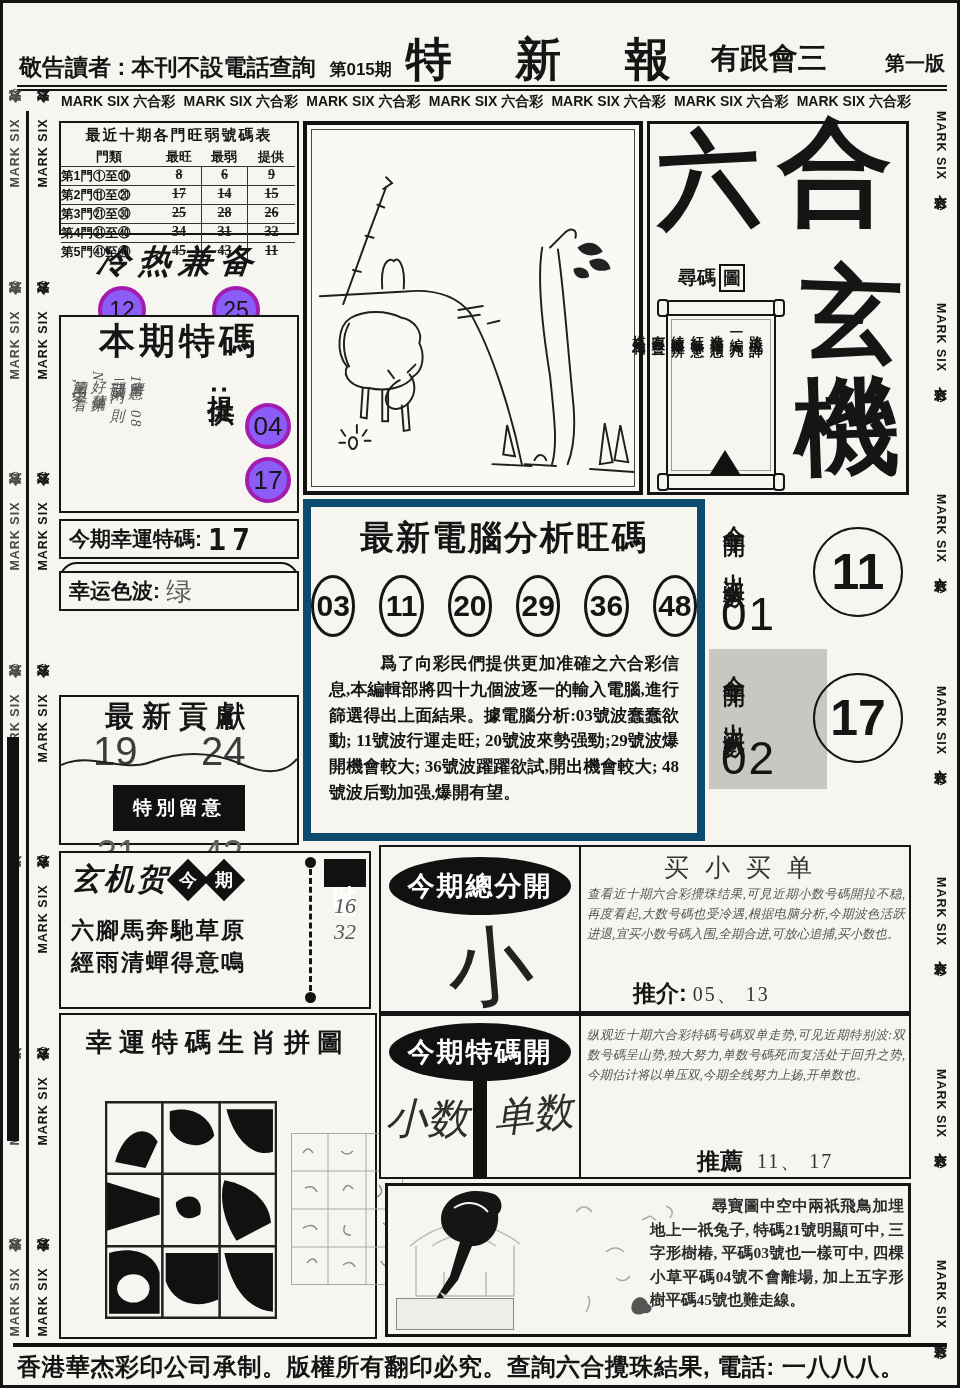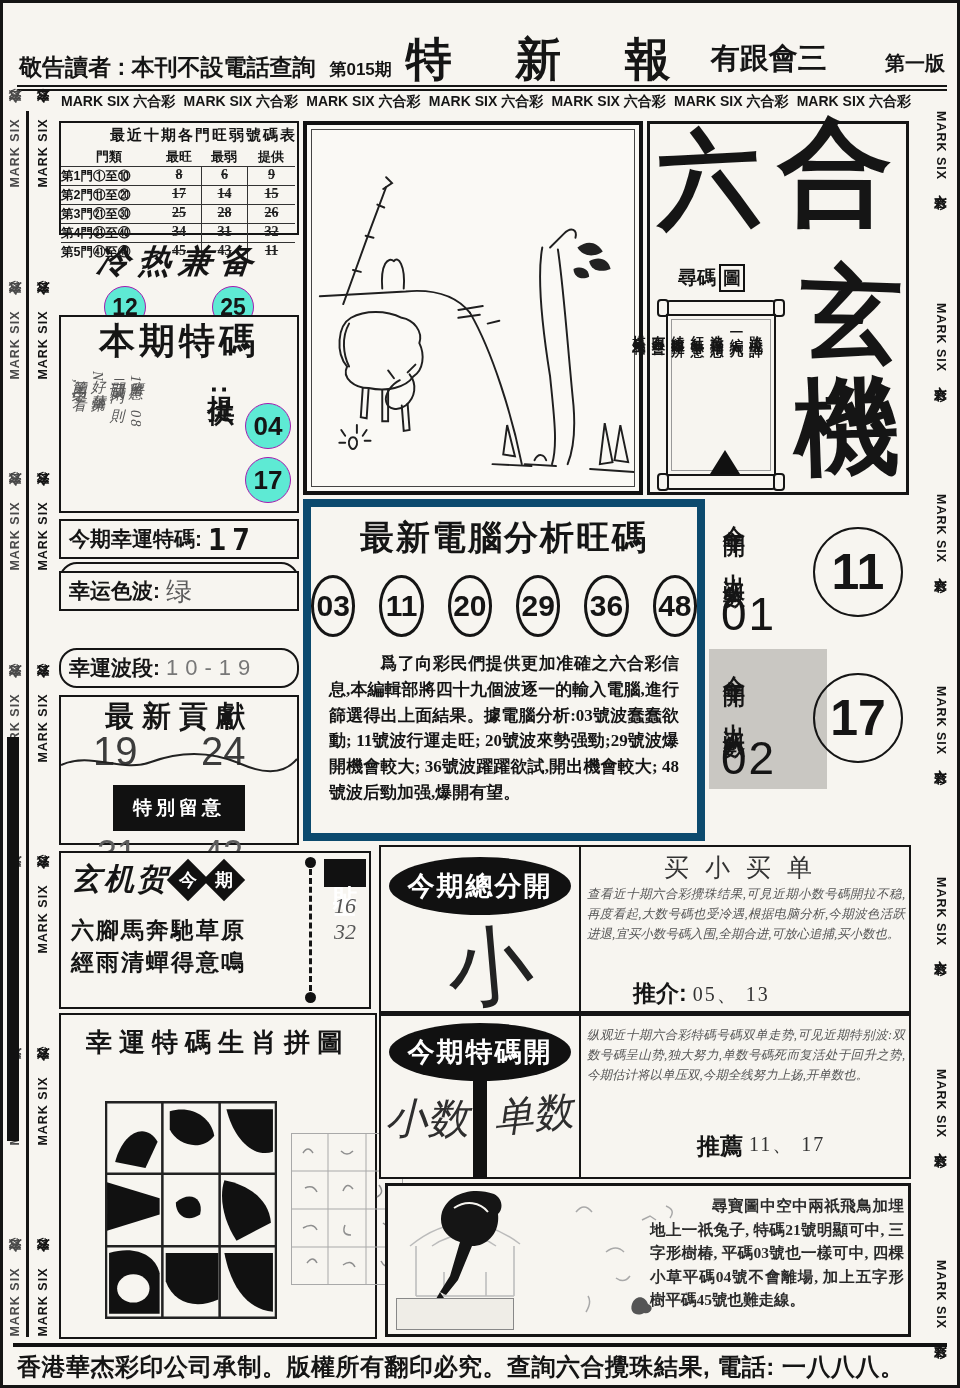--- a/index.html
+++ b/index.html
@@ -18,30 +18,30 @@
   .dbl{border-top:2px solid #151515;border-bottom:2px solid #151515;height:6px;}
   .banner{display:flex;justify-content:space-between;}
   .banner span{font-size:14px;font-weight:900;white-space:nowrap;}
   
   .rail{position:absolute;top:108px;bottom:48px;display:flex;flex-direction:column;
         justify-content:space-between;align-items:center;}
   .rail span{writing-mode:vertical-rl;text-orientation:mixed;font-size:12.5px;font-weight:900;
              letter-spacing:1px;white-space:nowrap;}
   .rail.flip span{transform:rotate(180deg);}
   
-  .hot-title{font-size:15px;font-weight:900;letter-spacing:2px;text-align:right;padding-top:3px;}
+  .hot-title{font-size:15px;font-weight:900;letter-spacing:2px;text-align:center;padding-top:3px;}
   .hot-grid{display:grid;grid-template-columns:96px 44px 46px 48px;margin-top:3px;}
   .hot-grid .h{font-size:13px;font-weight:900;text-align:center;}
   .hot-grid .g{font-size:12.5px;font-weight:700;border-top:1px solid #333;padding-top:1px;white-space:nowrap;}
   .hot-grid .v{font-size:14px;font-weight:600;font-family:"Liberation Serif",serif;text-align:center;
                border-top:1px solid #333;text-decoration:line-through;color:#222;}
   .hot-grid .vl{border-left:1px solid #333;}
   
-  .num-circle{width:40px;height:40px;border:1px solid #a21caf;border-radius:50%;display:flex;
-              align-items:center;justify-content:center;font-size:23px;font-weight:700;background:#5eead4;}
+  .num-circle{width:40px;height:40px;border:4px solid #a21caf;border-radius:50%;display:flex;
+              align-items:center;justify-content:center;font-size:23px;font-weight:400;background:#8b5cf6;}
   .an-circle{width:56px;height:56px;border:3px solid #151515;border-radius:50%;display:flex;
              align-items:center;justify-content:center;font-size:30px;font-weight:800;}
   
   .lucky-row{position:absolute;left:56px;width:240px;height:40px;border:2px solid #151515;
              display:flex;align-items:center;padding:0 8px;gap:6px;background:#f7f5f0;box-sizing:border-box;}
   .lucky-row .lab{font-size:21px;font-weight:900;white-space:nowrap;}
   .rounded{border-radius:18px;}
   .hand{font-family:"Liberation Serif",serif;font-style:italic;color:#555;}
   .oval{background:#111;border-radius:50%;display:flex;align-items:center;justify-content:center;
         color:#fff;font-weight:900;}
@@ -187,24 +187,20 @@
     <svg width="66" height="28" viewBox="0 0 80 34">
       <path d="M6,16 C4,10 10,5 15,9 L19,8 C30,3 47,3 58,7 C65,3 72,6 69,12 C73,14 72,19 67,19 L63,27 L59,27 L58,20 L47,22 L46,28 L42,28 L41,22 L28,22 L27,28 L23,28 L22,21 C14,21 8,20 6,16 Z" fill="#2a2a2a"></path>
       <path d="M67,11 C73,5 78,9 74,15" stroke="#2a2a2a" stroke-width="2" fill="none"></path>
       <path d="M32,8 L33,18 M39,7 L40,19 M50,8 L51,19" stroke="#f7f5f0" stroke-width="1.5"></path>
     </svg>
   </div>
   <div class="lucky-row" style="top:568px">
     <span class="lab">幸运色波:</span>
     <span style="font-size:26px;font-weight:500;color:#5a5a5a">绿</span>
   </div>
-  <div class="lucky-row rounded" style="top:645px">
-    <span class="lab">幸運波段:</span>
-    <span style="font-size:22px;color:#777;letter-spacing:7px">10-19</span>
-  </div>
 
   <div class="bx" style="left:56px;top:692px;width:240px;height:150px">
     <div style="text-align:center;font-size:29px;font-weight:900;letter-spacing:8px;font-family:'Liberation Serif',serif">最新貢獻</div>
     <div class="abs" style="left:0;top:32px;width:236px;height:46px">
       <span class="abs" style="left:32px;font-size:40px;font-weight:500;color:#3c3c3c">19</span>
       <span class="abs" style="left:140px;font-size:40px;font-weight:500;color:#3c3c3c">24</span>
       <svg class="abs" style="left:0;top:20px" width="236" height="26" viewBox="0 0 236 26">
         <path d="M0,16 C30,2 60,24 90,13 S150,2 180,15 S226,22 236,10" stroke="#222" stroke-width="2" fill="none"></path>
       </svg>
     </div>
@@ -386,21 +382,21 @@
       <div class="hand" style="text-align:center;font-size:25px;letter-spacing:16px;color:#333;font-style:normal">买小买单</div>
       <div class="hw-p">查看近十期六合彩攪珠结果,可見近期小数号碼開拉不稳,再度看起,大数号碼也受冷遇,根据电脑分析,今期波色活跃进退,宜买小数号碼入围,全期合进,可放心追捕,买小数也。</div>
       <div class="abs" style="left:46px;bottom:0;display:flex;align-items:baseline;gap:6px">
         <span style="font-size:23px;font-weight:900">推介:</span>
         <span style="font-size:20px;font-family:'Liberation Serif',serif;letter-spacing:2px;color:#333">05、 13</span>
       </div>
     </div>
 
     <div class="abs" style="left:206px;top:178px;width:318px;height:152px">
       <div class="hw-p">纵观近十期六合彩特碼号碼双单走势,可见近期特别波:双数号碼呈山势,独大努力,单数号碼死而复活处于回升之势,今期估计将以单压双,今期全线努力上扬,开单数也。</div>
-      <div class="abs" style="left:110px;bottom:15px;display:flex;align-items:flex-start;gap:6px">
+      <div class="abs" style="left:110px;bottom:0;display:flex;align-items:center;gap:14px">
         <span style="font-size:23px;font-weight:900">推薦</span>
         <span style="font-size:20px;font-family:'Liberation Serif',serif;letter-spacing:2px;color:#333">11、 17</span>
       </div>
     </div>
   </div>
 
   <div class="bx" style="left:382px;top:1180px;width:526px;height:154px;border-width:3px">
     <svg class="abs" style="left:4px;top:2px" width="150" height="112" viewBox="0 0 150 112">
       <g stroke="#bbb" stroke-width="1.5" fill="none">
         <path d="M18,58 Q72,14 128,56"></path>

